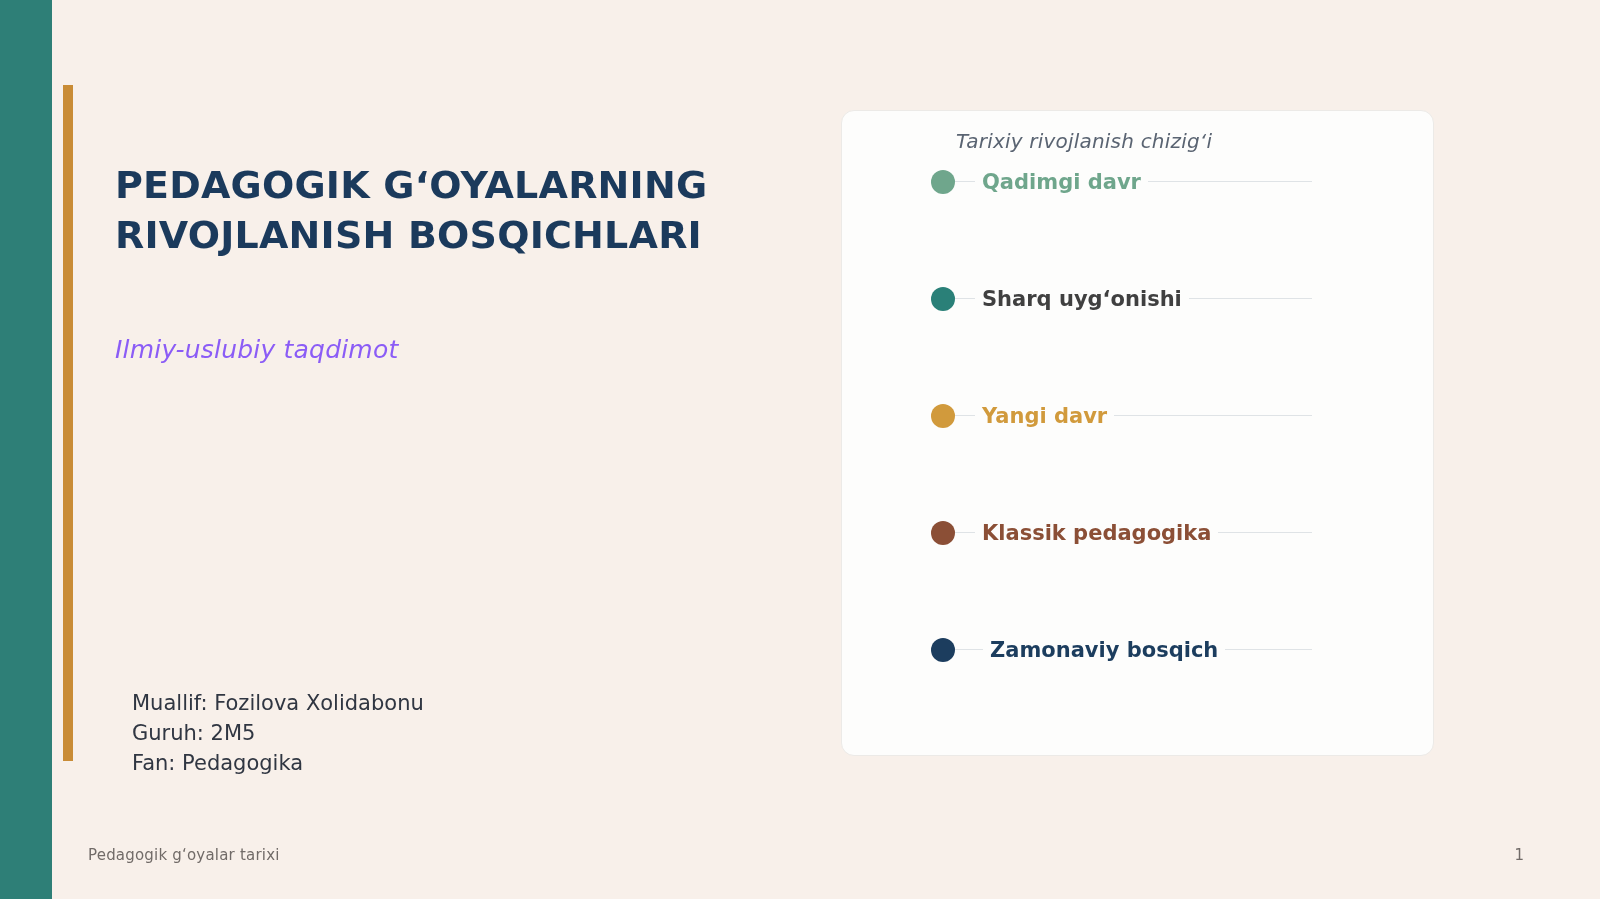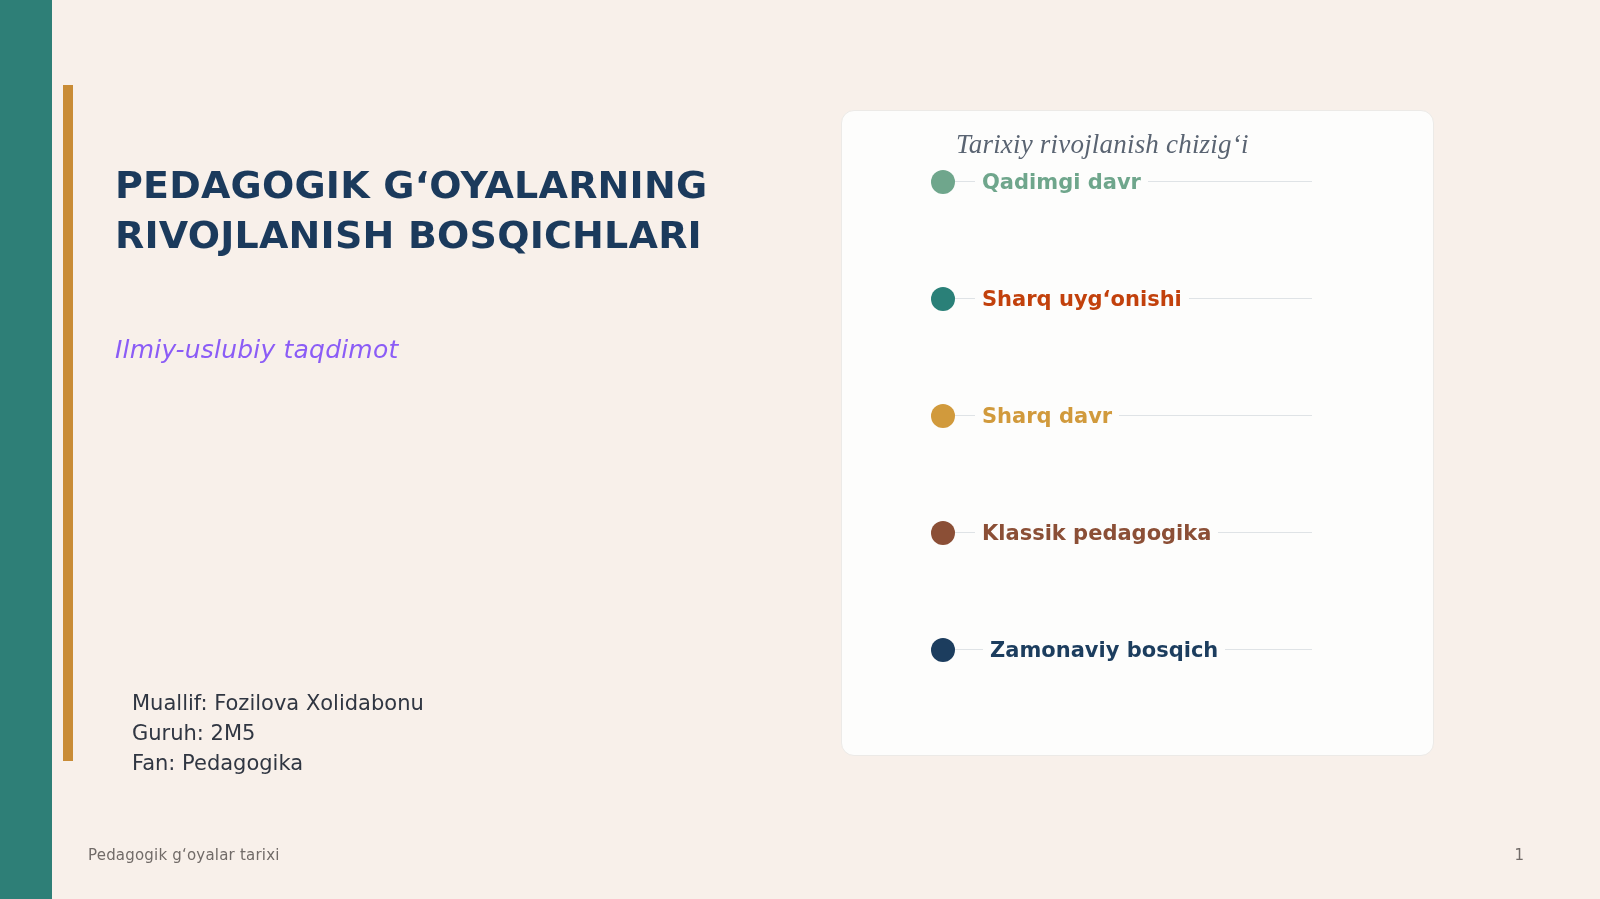--- a/index.html
+++ b/index.html
@@ -124,26 +124,25 @@
     background: #fdfdfc;
     border: 1px solid #eceae7;
     border-radius: 13px;
     box-sizing: border-box;
   }
 
   .timeline-heading {
     position: absolute;
     left: 114px;
     top: 18px;
-    font-size: 27px;
+    font-size: 20px;
     font-style: italic;
     color: #5a6472;
     letter-spacing: 0.2px;
     white-space: nowrap;
-    font-family: Liberation Serif, serif;
   }
 
   .timeline-list {
     position: absolute;
     left: 0;
     top: 54px;
     width: 593px;
     height: 580px;
   }
 
@@ -207,26 +206,26 @@
     <div class="timeline-heading">Tarixiy rivojlanish chizig‘i</div>
     <div class="timeline-list" id="timeline-list">
         <div class="timeline-item" style="top: 0px; padding-left: 48px;">
           <div class="tl-line"></div>
           <div class="tl-dot" style="background: rgb(111, 166, 140);"></div>
           <div class="tl-label" style="color: rgb(111, 166, 140);">Qadimgi davr</div>
         </div>
         <div class="timeline-item" style="top: 117px;">
           <div class="tl-line"></div>
           <div class="tl-dot" style="background: rgb(42, 128, 120);"></div>
-          <div class="tl-label" style="color: #c2410c;">Sharq uyg‘onishi</div>
+          <div class="tl-label" style="color: #404040;">Sharq uyg‘onishi</div>
         </div>
         <div class="timeline-item" style="top: 234px;">
           <div class="tl-line"></div>
           <div class="tl-dot" style="background: rgb(209, 154, 60);"></div>
-          <div class="tl-label" style="color: rgb(209, 154, 60);">Sharq davr</div>
+          <div class="tl-label" style="color: rgb(209, 154, 60);">Yangi davr</div>
         </div>
         <div class="timeline-item" style="top: 351px;">
           <div class="tl-line"></div>
           <div class="tl-dot" style="background: rgb(139, 79, 54);"></div>
           <div class="tl-label" style="color: rgb(139, 79, 54);">Klassik pedagogika</div>
         </div>
         <div class="timeline-item" style="top: 468px;">
           <div class="tl-line"></div>
           <div class="tl-dot" style="background: rgb(28, 61, 94);"></div>
           <div class="tl-label" style="color: rgb(28, 61, 94); margin-left: 8px;">Zamonaviy bosqich</div>

